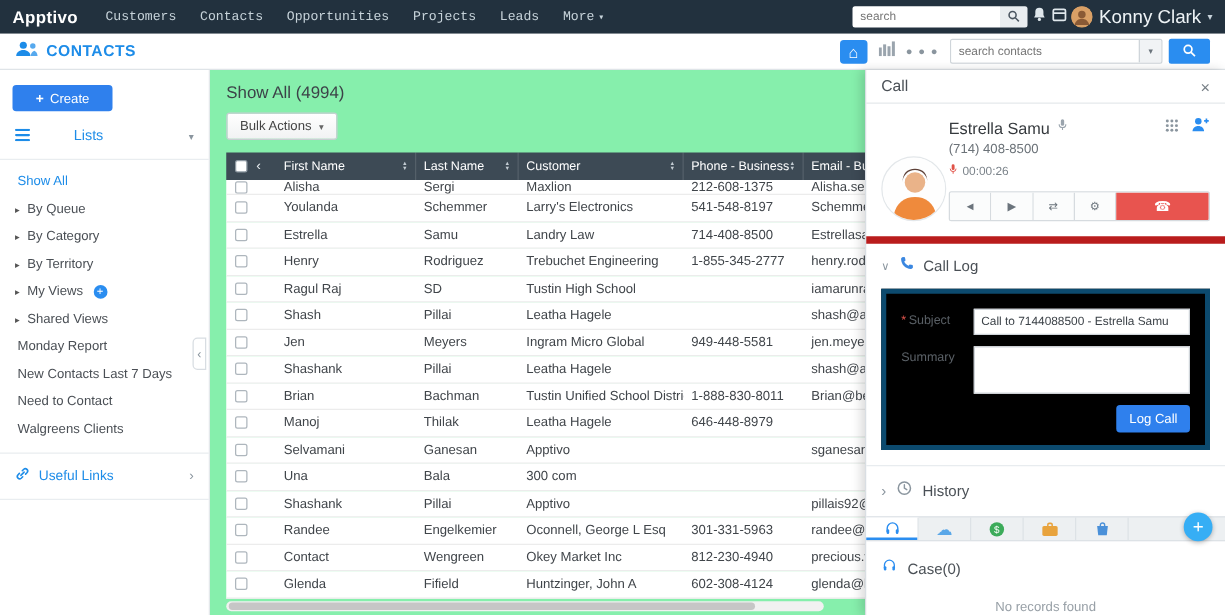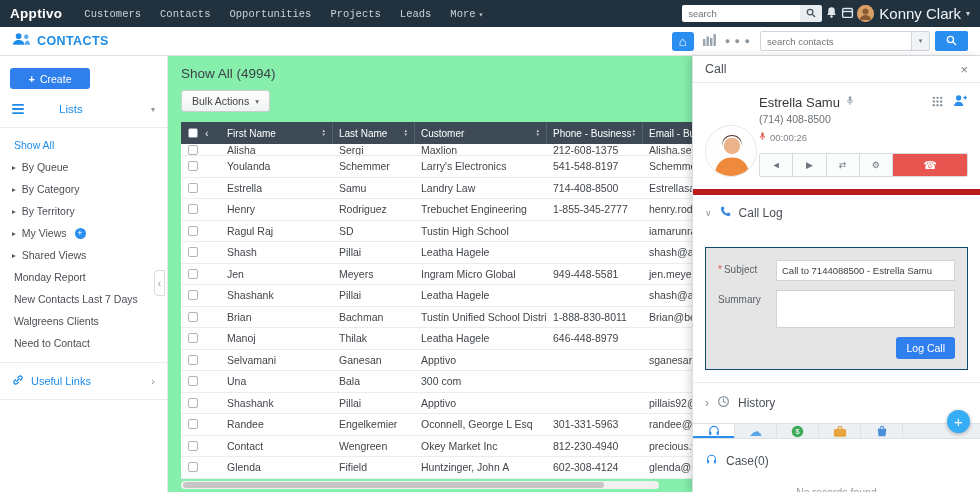--- a/index.html
+++ b/index.html
@@ -91,21 +91,21 @@
   .cp-top-icons { margin-left:auto; display:flex; align-items:center; gap:10px; }
   .cp-phone { font-size:10.5px; color:#6b7278; margin-top:2px; }
   .cp-timer-row { display:flex; align-items:center; gap:4px; margin-top:3px; }
   .cp-timer { font-size:9.5px; color:#7b838a; }
   .cp-controls { margin-top:7px; display:flex; height:24px; border:1px solid #d6dbdf; border-radius:2px; overflow:hidden; }
   .ctrl { flex:1; background:#fbfcfc; border:none; border-right:1px solid #d6dbdf; color:#6b747c; font-size:9px; display:flex; align-items:center; justify-content:center; cursor:pointer; font-family:inherit;}
   .hangup { width:74px; background:#e8544f; border:none; color:#fff; font-size:11px; display:flex; align-items:center; justify-content:center; cursor:pointer; }
   .cp-sec-head { display:flex; align-items:center; gap:7px; padding:9px 12px 7px; }
   .cp-sec-head .chev { color:#8a959e; font-size:9px; }
   .cp-sec-head .lbl { font-size:12px; color:#4a5056; }
-  .cp-form-box { margin:18px 12px 12px; background:#e5e5e5; border:1px solid #0c4a6e; padding:12px 12px 10px; }
+  .cp-form-box { margin:2px 12px 12px; background:#000000; border:4px solid #0c4a6e; padding:12px 12px 10px; }
   .f-row { display:flex; margin-bottom:9px; }
   .f-row label { width:58px; font-size:10px; color:#5a6066; padding-top:4px; flex-shrink:0; }
   .f-row .req { color:#e0544c; margin-right:2px; }
   .f-row input[type="text"] { flex:1; height:21px; border:1px solid #cfd4d9; background:#fff; font-size:9.5px; padding:0 5px; color:#3c4248; outline:none; font-family:inherit;}
   .f-row textarea { flex:1; height:38px; border:1px solid #cfd4d9; background:#fff; font-size:9.5px; padding:3px 5px; color:#3c4248; resize:none; outline:none; font-family:inherit;}
   .btn-row { text-align:right; margin-top:4px; }
   .log-call-btn { background:#2f80ed; color:#fff; border:none; border-radius:3px; font-size:10.5px; padding:5px 10px; cursor:pointer; font-family:inherit;}
   .cp-history { border-top:1px solid #e8ecef; display:flex; align-items:center; gap:8px; padding:11px 12px; }
   .cp-history .chev { color:#8a959e; font-size:12px; }
   .cp-history .lbl { font-size:12px; color:#4a5056; }
@@ -262,22 +262,22 @@
             <span class="plus-badge">+</span>
           </div>
           <div class="side-item">
             <span class="arrow">▸</span>
             <span>Shared Views</span>
           </div>
         </div>
       <div id="view-items">
           <div class="side-item plain">Monday Report</div>
           <div class="side-item plain">New Contacts Last 7 Days</div>
+          <div class="side-item plain">Need to Contact</div>
           <div class="side-item plain">Walgreens Clients</div>
-          <div class="side-item plain">Need to Contact</div>
         </div>
     </div>
     <div class="useful-links">
       <span>
         <svg width="12" height="12" viewBox="0 0 14 14" stroke="#1d8ce8" fill="none" stroke-width="1.5" stroke-linecap="round">
             <path d="M5.5 8.5l3-3"></path>
             <path d="M6.8 4.2l1.4-1.4a2.2 2.2 0 0 1 3.1 3.1L9.9 7.3"></path>
             <path d="M7.2 9.8L5.8 11.2a2.2 2.2 0 0 1-3.1-3.1l1.4-1.4"></path>
           </svg>
       </span>

